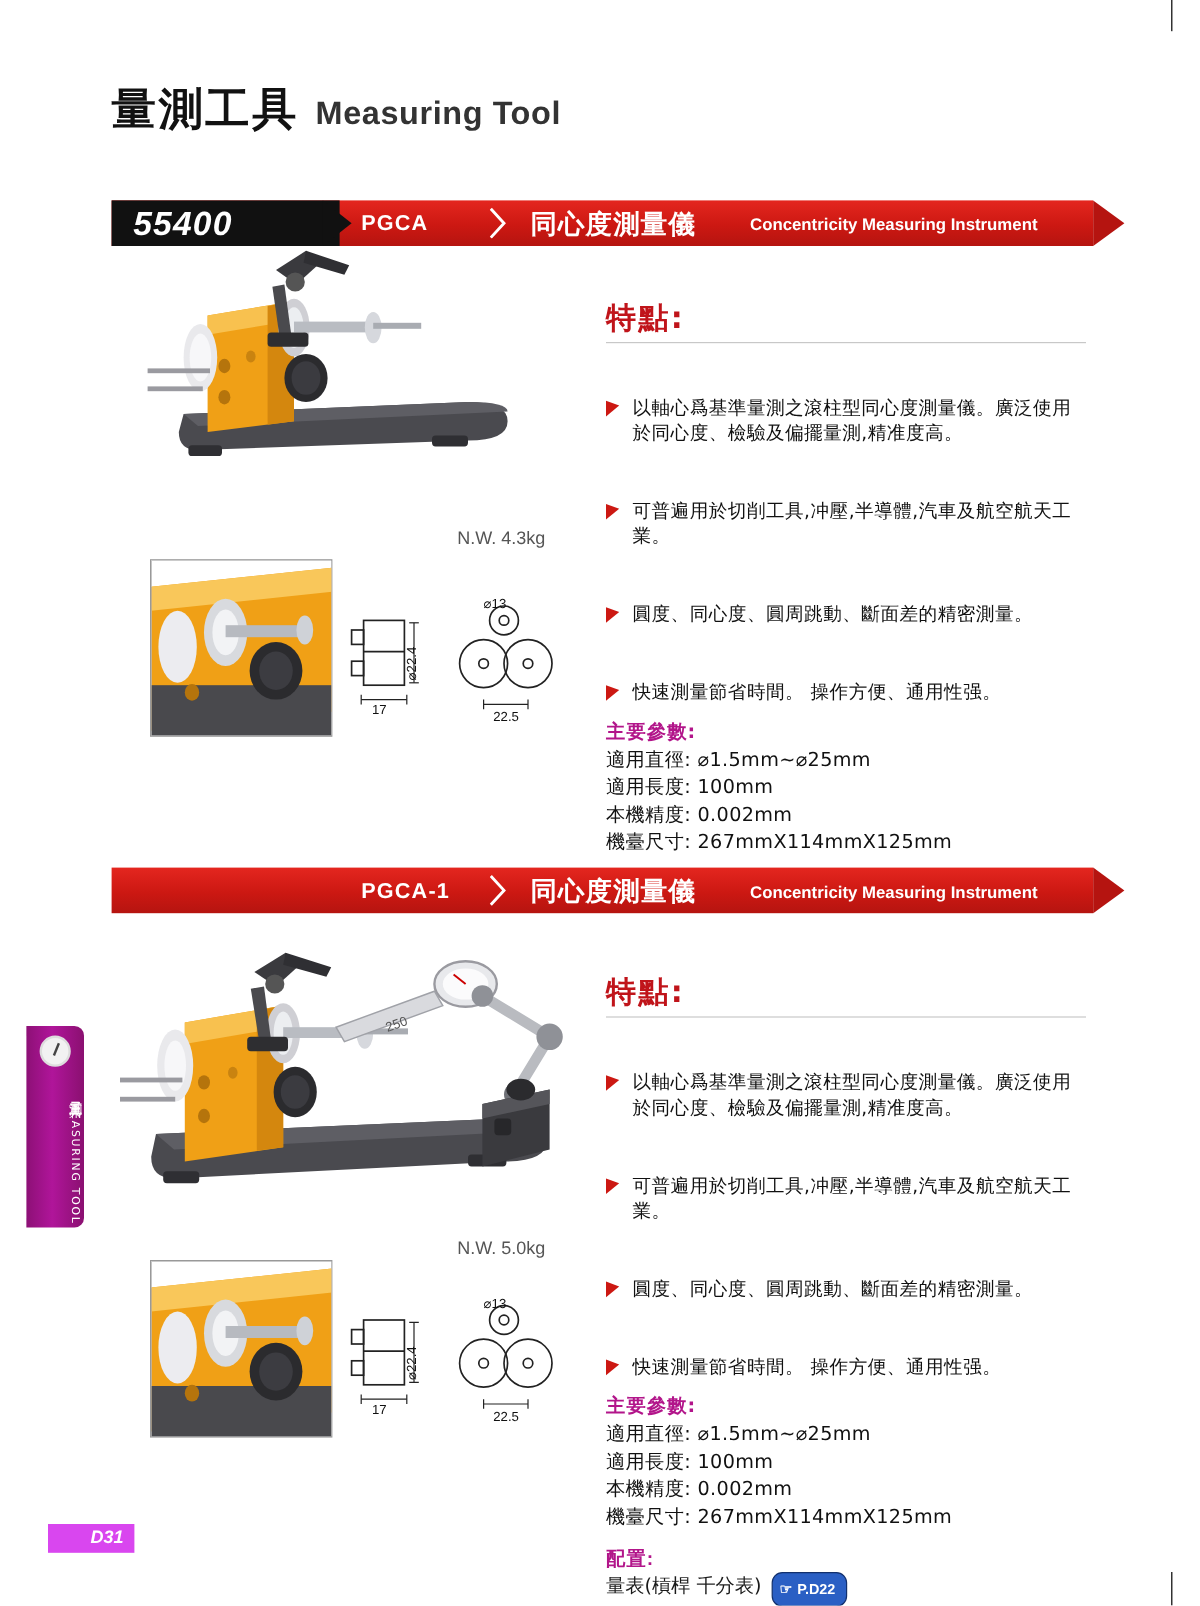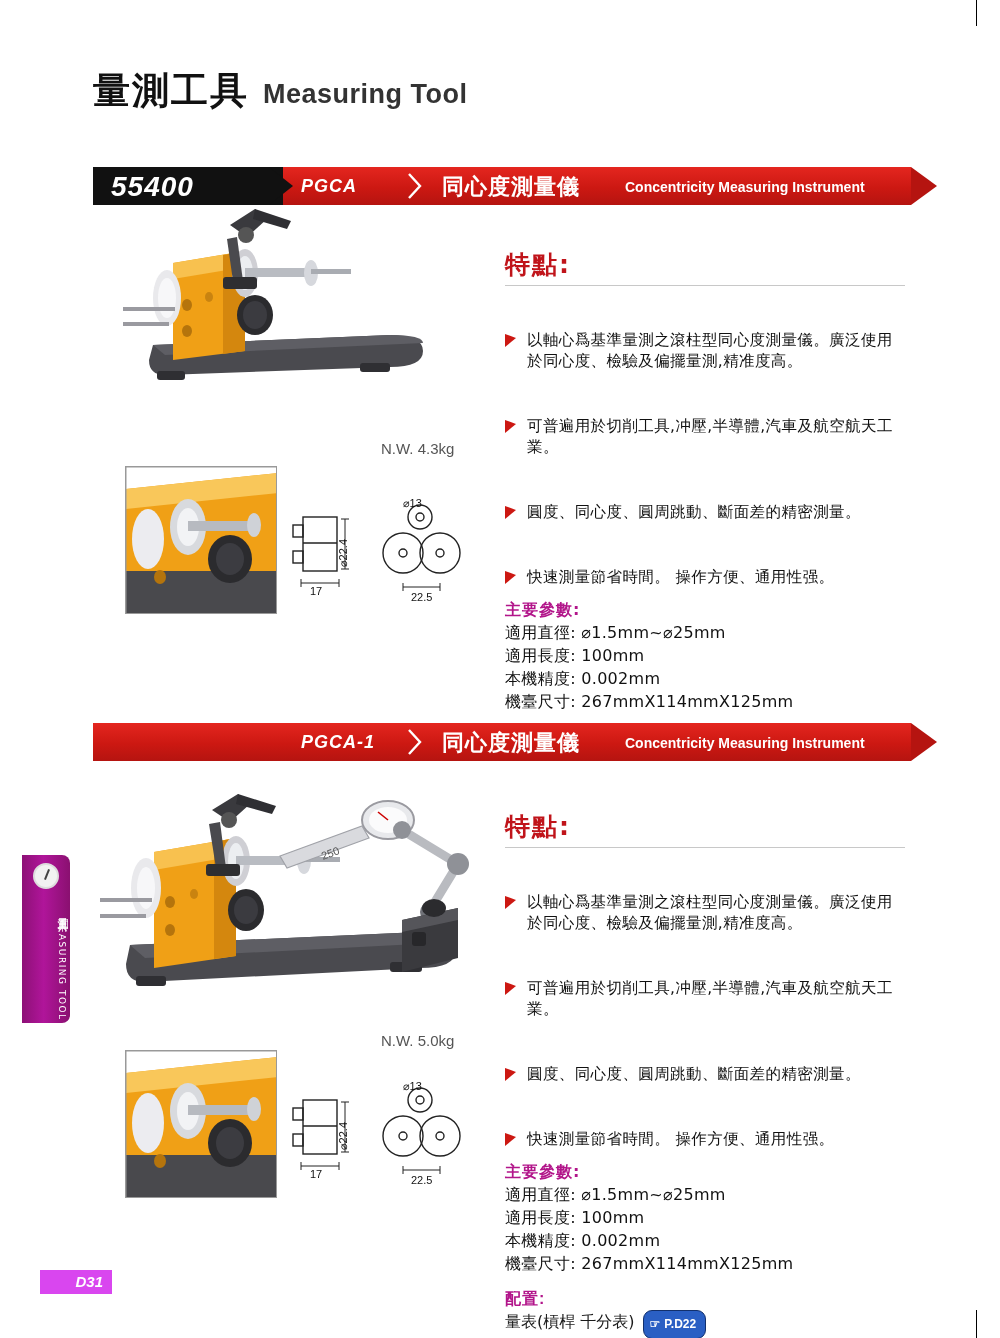--- a/index.html
+++ b/index.html
@@ -24,21 +24,21 @@
   
   .banner { position:absolute; height:54px; left:93px; width:818px;margin-top:41px; }
   .banner .bar { position:absolute; left:0; top:0; height:38px; width:100%;
       background:linear-gradient(180deg,#e4261f 0%, #cc1812 55%, #b51410 100%); }
   .banner .bar::after{ content:""; position:absolute; right:-0px; top:0; border-top:38px solid transparent; }
   .banner .blackwrap { position:absolute; left:0; top:0; height:38px; width:218px; }
   .banner .black { position:absolute; left:0; top:0; height:38px; width:190px; background:#111; }
   .banner .blacktip { position:absolute; left:176px; top:0; width:0; height:0;
       border-top:19px solid transparent; border-bottom:19px solid transparent; border-left:24px solid #111; }
   .banner .code { position:absolute; left:18px; top:4px; color:#fff; font-size:28px; font-weight:bold; font-style:italic; letter-spacing:1px; }
-  .banner .model { position:absolute; left:208px; top:9px; color:#fff; font-size:18px; font-weight:bold; font-style:italic; letter-spacing:1px; }
+  .banner .model { position:absolute; left:208px; top:9px; color:#fff; font-size:18px; font-weight:bold; letter-spacing:1px; }
   .banner .chev { position:absolute; top:6px; width:13px; height:26px; }
   .banner .chev svg { display:block; }
   .banner .cnname { position:absolute; top:5px; color:#fff; font-family:"DejaVu Sans","Liberation Sans",sans-serif; font-size:22px; font-weight:bold; letter-spacing:1px; }
   .banner .enname { position:absolute; top:12px; color:#fff; font-size:14px; font-weight:bold; }
   .banner .tail { position:absolute; right:-26px; top:0; width:0; height:0;
       border-top:19px solid transparent; border-bottom:19px solid transparent; border-left:26px solid #b51410; }
 
   
   .feat-title { font-family:"DejaVu Sans","Liberation Sans",sans-serif; font-size:25px; font-weight:bold; color:#c0141a; letter-spacing:2px; }
   .feat-rule { border-bottom:1px solid #c8c8c8; margin-top:4px; margin-bottom:8px; }

